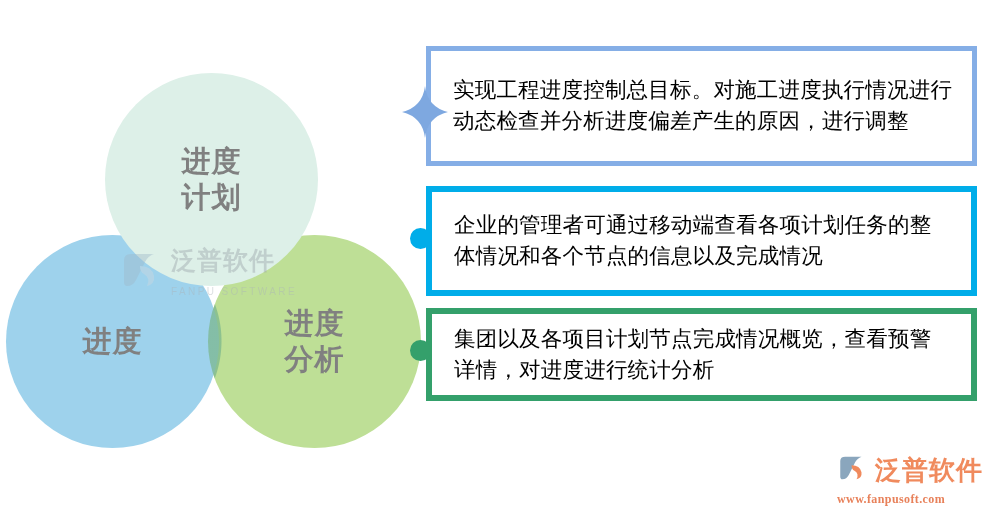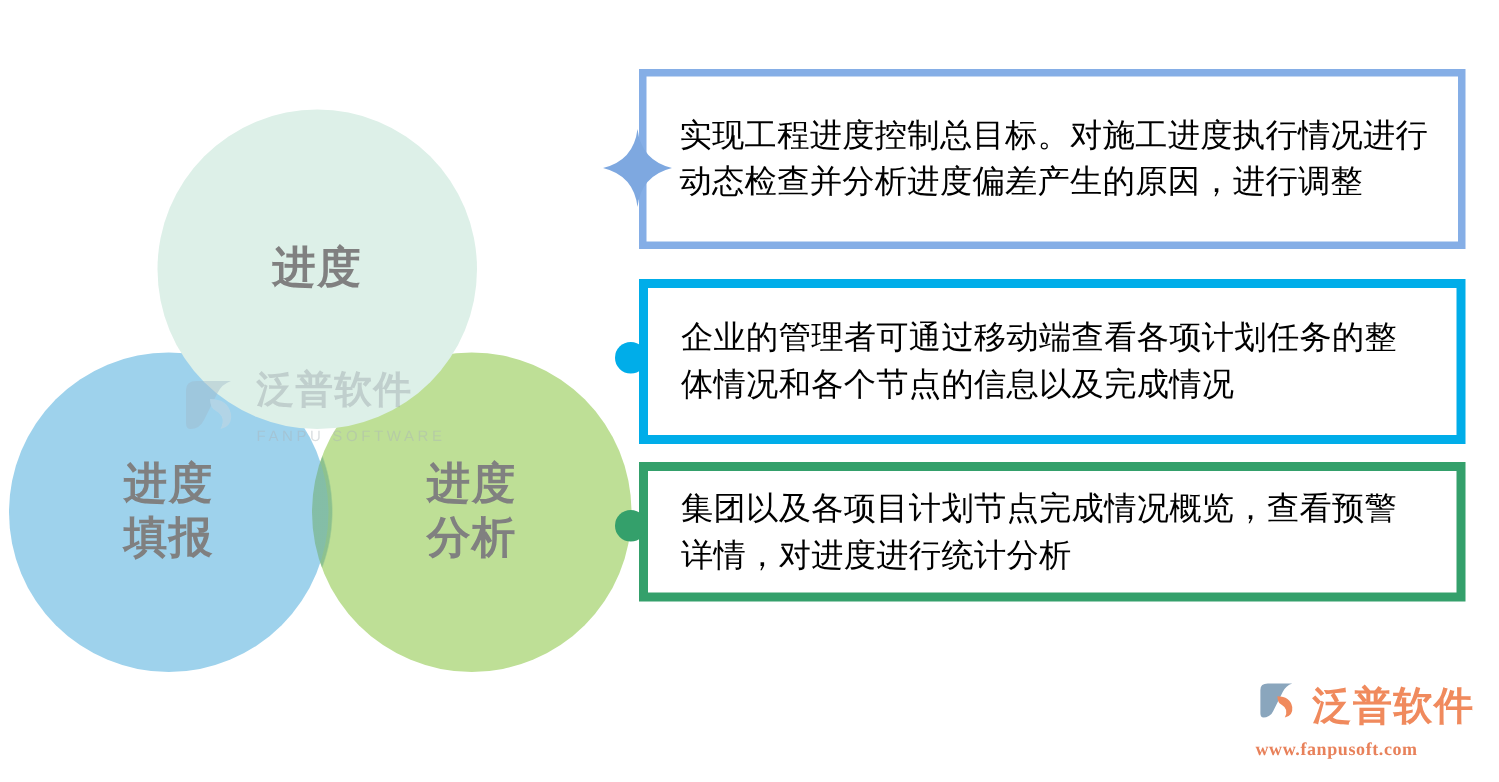--- a/index.html
+++ b/index.html
@@ -211,27 +211,27 @@
   }
 </style>
 </head>
 <body>
 
 <div id="venn-diagram">
 
   <div class="venn-circle" id="venn-circle-plan">
     <div class="venn-label-lines">
       <span>进度</span>
+      <span>计划</span>
     </div>
   </div>
 
   <div class="venn-circle" id="venn-circle-report">
     <div class="venn-label-lines">
       <span>进度</span>
-      <span>填报</span>
     </div>
   </div>
 
   <div class="venn-circle" id="venn-circle-analysis">
     <div class="venn-label-lines">
       <span>进度</span>
       <span>分析</span>
     </div>
   </div>
 

